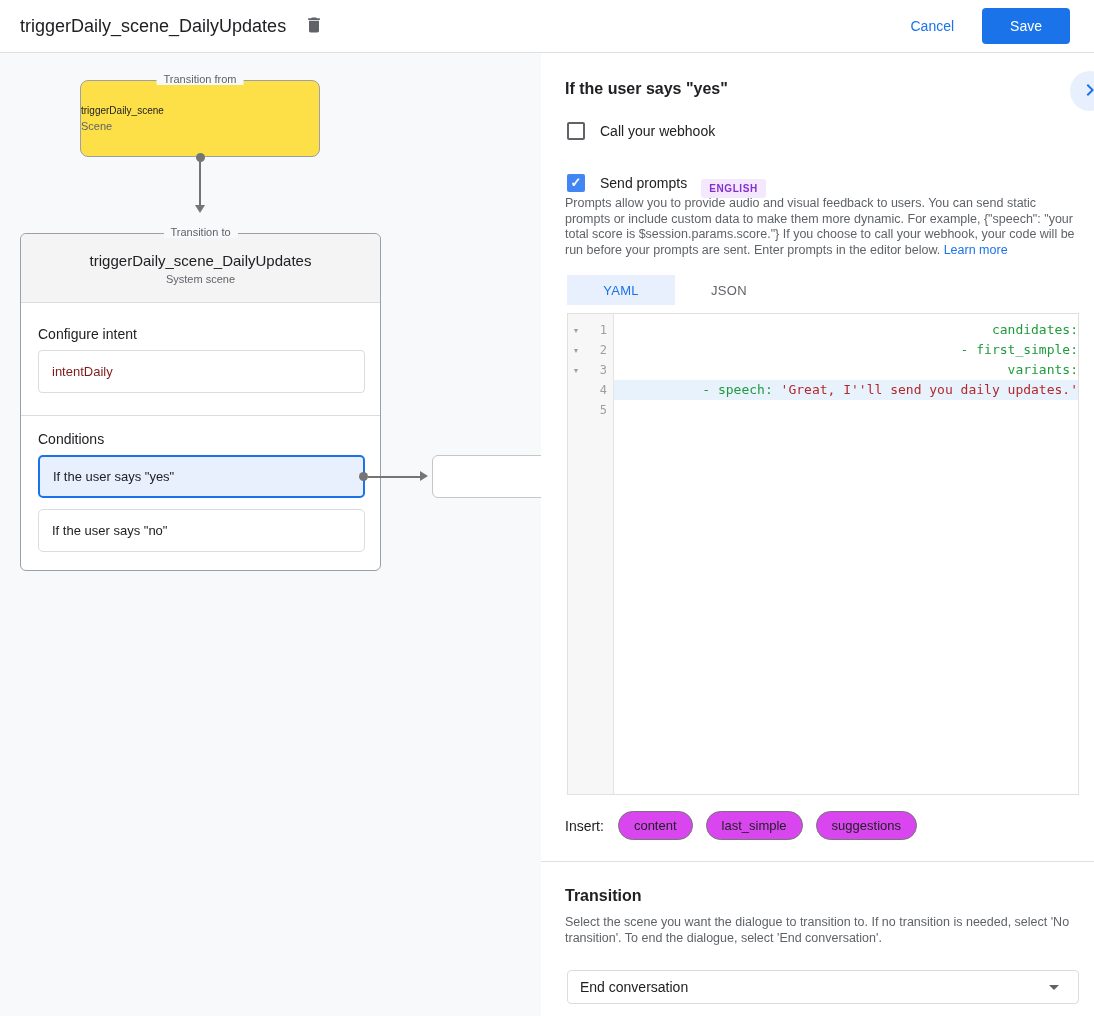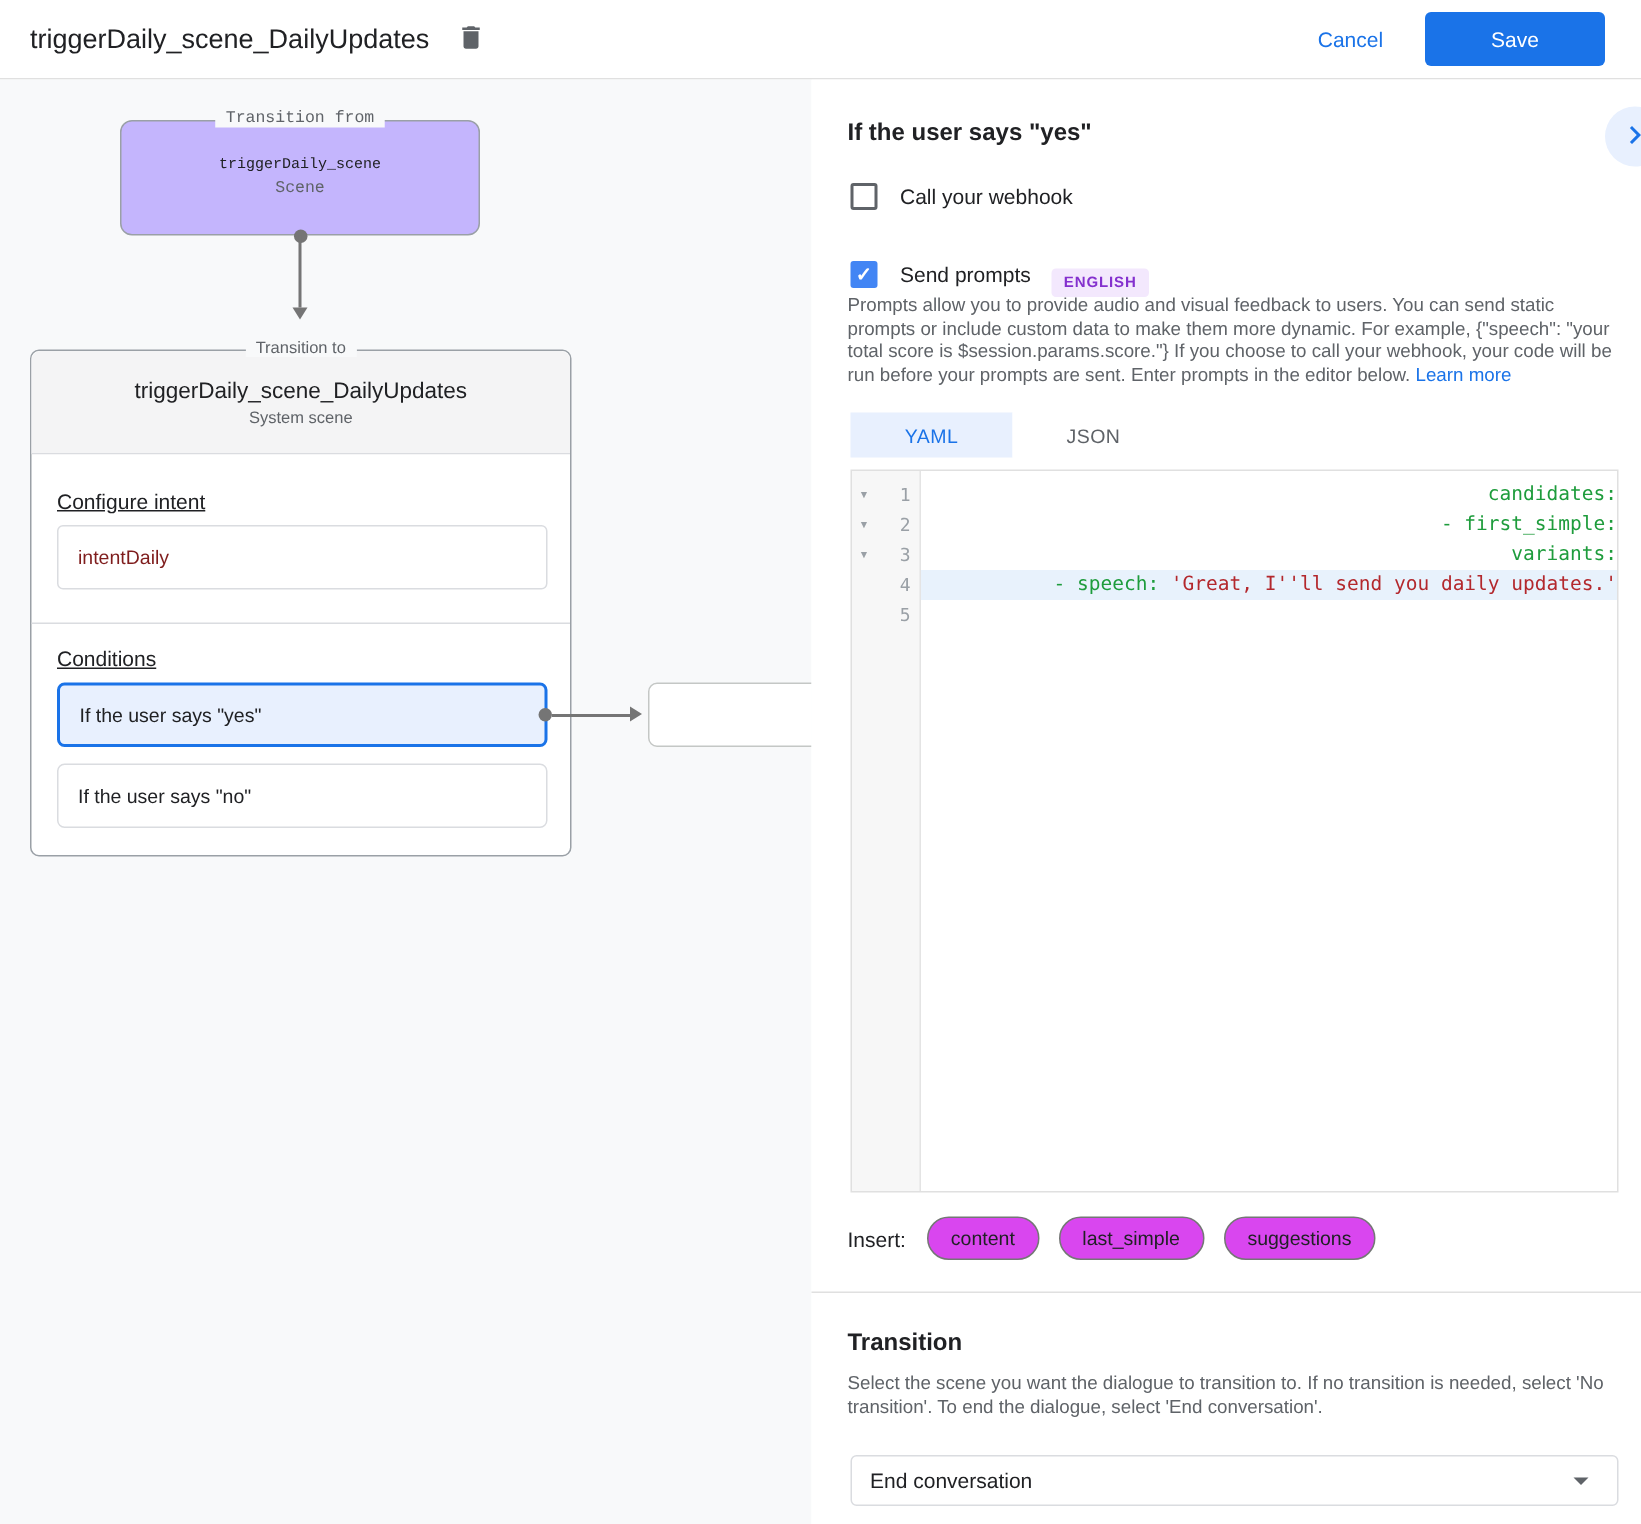--- a/index.html
+++ b/index.html
@@ -15,55 +15,55 @@
   
   .topbar {
     position: absolute; left: 0; top: 0; width: 1094px; height: 53px;
     background: #fff; border-bottom: 1px solid #e0e0e0;
     display: flex; align-items: center; padding: 0 24px 0 20px;
   }
   .topbar-title { font-size: 18px; font-weight: 500; color: #202124; }
   .trash-btn { margin-left: 16px; width: 24px; height: 24px; border: none; background: none; cursor: pointer; display:flex; align-items:center; justify-content:center; }
   .topbar-spacer { flex: 1; }
   .cancel-btn { color: #1a73e8; font-size: 14px; font-weight: 500; background: none; border: none; cursor: pointer; margin-right: 28px; font-family: inherit; }
-  .save-btn { background: #1a73e8; color: #fff; font-size: 14px; font-weight: 500; border: none; border-radius: 4px; height: 36px; padding: 0 44px; cursor: pointer; font-family: inherit; }
+  .save-btn { background: #1a73e8; color: #fff; font-size: 14px; font-weight: 500; border: none; border-radius: 4px; height: 36px; padding: 0 28px; cursor: pointer; font-family: inherit; }
 
   
   .canvas {
     position: absolute; left: 0; top: 53px; width: 541px; height: 963px;
     background: #f8f9fa; overflow: hidden;
   }
   .legend {
     position: absolute; top: -8px; left: 50%; transform: translateX(-50%);
     background: #f8f9fa; padding: 0 7px; font-size: 11px; color: #5f6368; white-space: nowrap;
   }
   .node-from {
     position: absolute; left: 80px; top: 27px; width: 240px; height: 77px;
-    background: #c4b5fd; border: 1px solid #9aa0a6; border-radius: 8px;
-    display: flex; flex-direction: column; align-items: center; justify-content: center; font-family: Liberation Mono, monospace;
+    background: #fde047; border: 1px solid #9aa0a6; border-radius: 8px;
+    display: flex; flex-direction: column; align-items: flex-start; justify-content: center;
   }
   .node-title { font-size: 10px; color: #202124; }
   .node-sub { font-size: 11px; color: #5f6368; margin-top: 4px; }
   .dot { position: absolute; width: 9px; height: 9px; border-radius: 50%; background: #757575; }
   .dot-from { left: 196px; top: 100px; }
   .vline { position: absolute; left: 199px; top: 104px; width: 2px; height: 48px; background: #757575; }
   .varrowhead { position: absolute; left: 195px; top: 152px; width: 0; height: 0;
     border-left: 5px solid transparent; border-right: 5px solid transparent; border-top: 8px solid #757575; }
 
   .node-to {
     position: absolute; left: 20px; top: 180px; width: 361px; height: 338px;
     background: #fff; border: 1px solid #9aa0a6; border-radius: 6px;
   }
   .node-to-header {
     height: 69px; background: #f4f4f5; border-bottom: 1px solid #dadce0;
     border-radius: 6px 6px 0 0;
     display: flex; flex-direction: column; align-items: center; justify-content: center;
   }
   .node-to-title { font-size: 15px; color: #202124; }
-  .section-label { position: absolute; left: 17px; font-size: 14px; color: #202124; text-decoration: underline; }
+  .section-label { position: absolute; left: 17px; font-size: 14px; color: #202124; }
   .intent-box {
     position: absolute; left: 17px; top: 116px; width: 327px; height: 43px;
     background: #fff; border: 1px solid #dadce0; border-radius: 4px;
     display: flex; align-items: center; padding: 0 13px; font-size: 13px; color: #7f1d1d;
   }
   .card-divider { position: absolute; left: 0; top: 181px; width: 100%; border-top: 1px solid #dadce0; }
   .cond {
     position: absolute; left: 17px; width: 327px; height: 43px; border-radius: 5px;
     display: flex; align-items: center; padding: 0 13px; font-size: 13px; color: #202124;
     background: #fff; border: 1px solid #dadce0; cursor: pointer;

